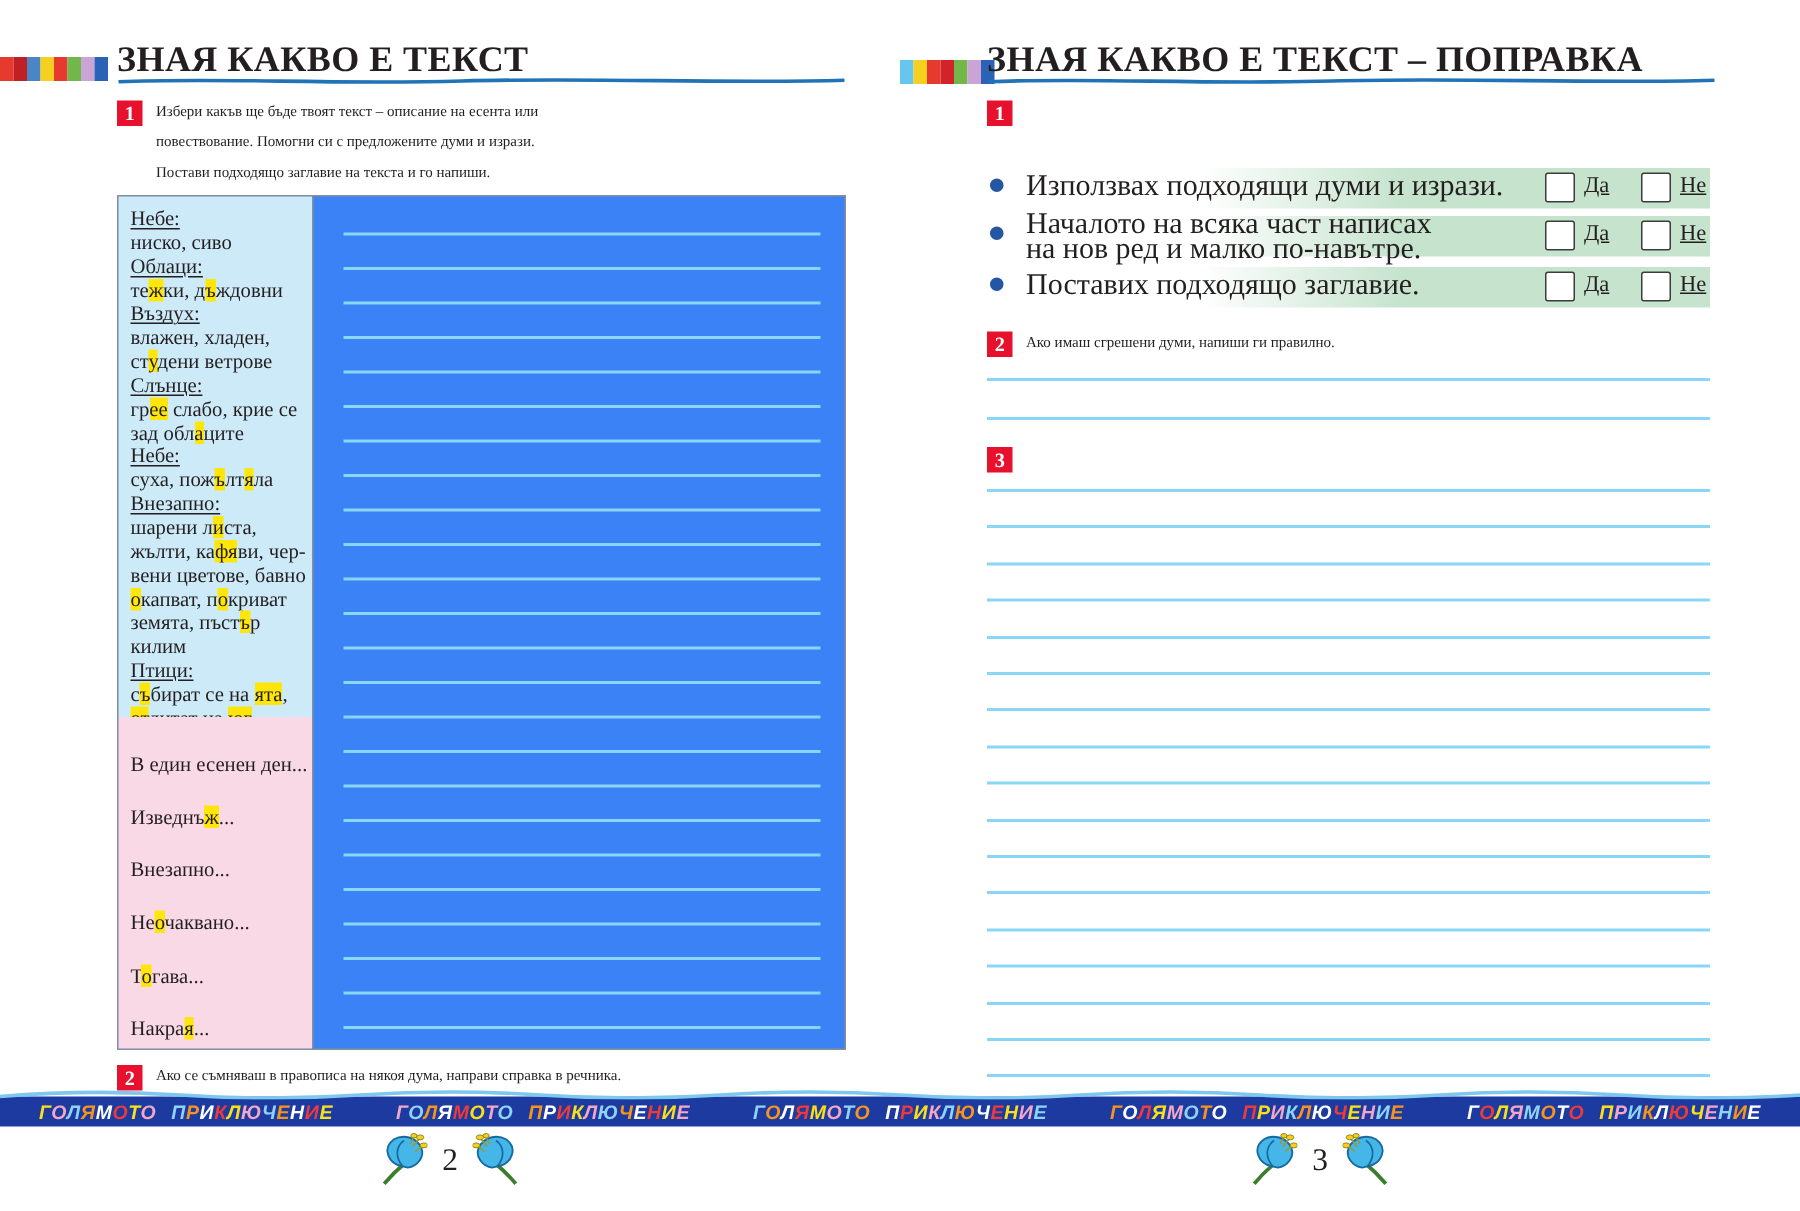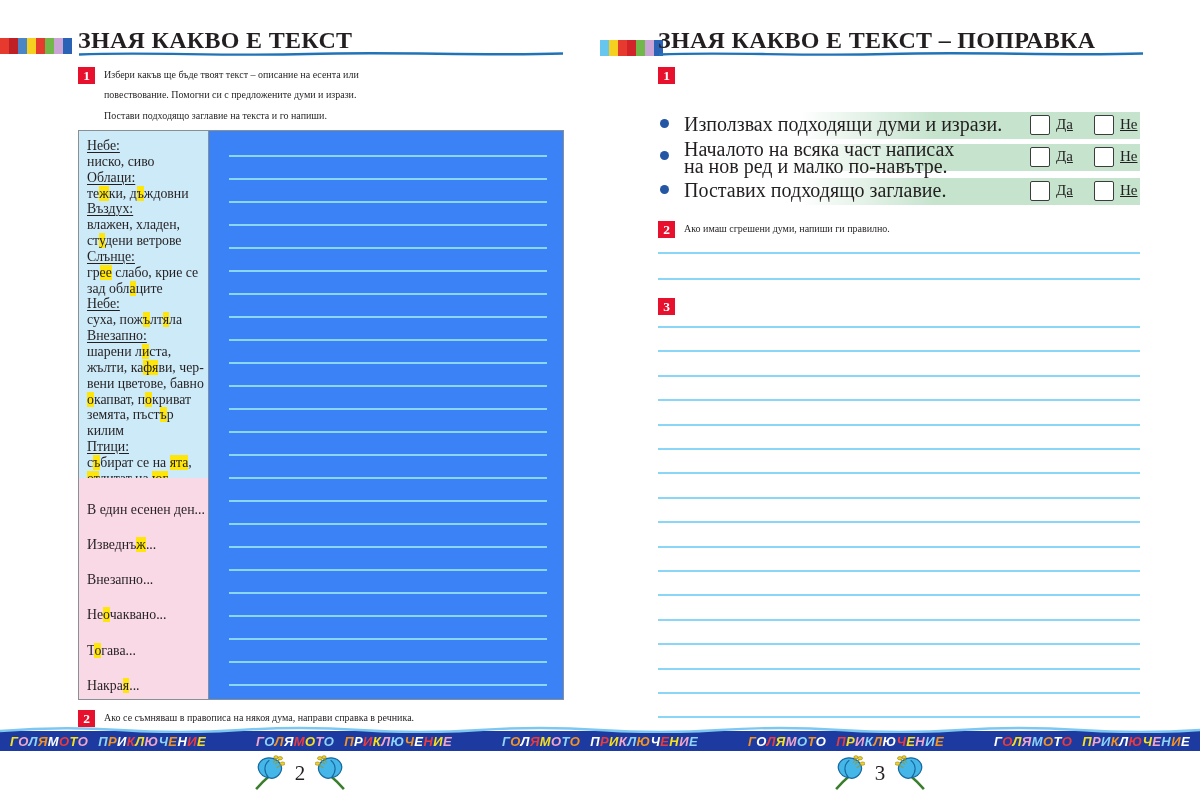--- a/index.html
+++ b/index.html
@@ -42,21 +42,21 @@
           background:linear-gradient(90deg, rgba(197,227,205,0) 0%, var(--green) 40%, var(--green) 100%);}
   .cl-bullet{position:absolute;left:2px;top:7px;width:9px;height:9px;border-radius:50%;background:var(--bullet);}
   .cl-text{position:absolute;left:26px;top:4px;font-size:20px;line-height:16.5px;white-space:pre-line;}
   .cl-box{position:absolute;top:3px;width:20px;height:20px;background:#fff;border:1.5px solid #3c3c3c;
           border-radius:2px;box-sizing:border-box;}
   .cl-lab{position:absolute;top:4px;font-size:15px;text-decoration:underline;}
 
   .footer-band{position:absolute;left:0;top:731px;width:1200px;height:20px;background:var(--footerbg);}
   .footer-wave{position:absolute;left:0;top:-6px;width:1200px;height:8px;}
   .footer-text{position:absolute;left:0;top:0;width:1200px;height:20px;display:flex;justify-content:space-between;
-               align-items:center;padding:0 10px;box-sizing:border-box;
+               align-items:center;padding:0 26px;box-sizing:border-box;
                font-family:"Liberation Sans",sans-serif;font-style:italic;font-weight:bold;font-size:13px;letter-spacing:.4px;}
   .fword{white-space:nowrap;}
   .fsp{display:inline-block;width:10px;}
 
   .pnum-row{position:absolute;top:752px;display:flex;align-items:center;justify-content:center;gap:10px;height:42px;}
   .pnum-left{left:0;width:600px;}
   .pnum-right{left:600px;width:560px;}
   .pnum{font-size:21px;}
   .flower{width:33px;height:37px;}
   .flip{transform:scaleX(-1);}

